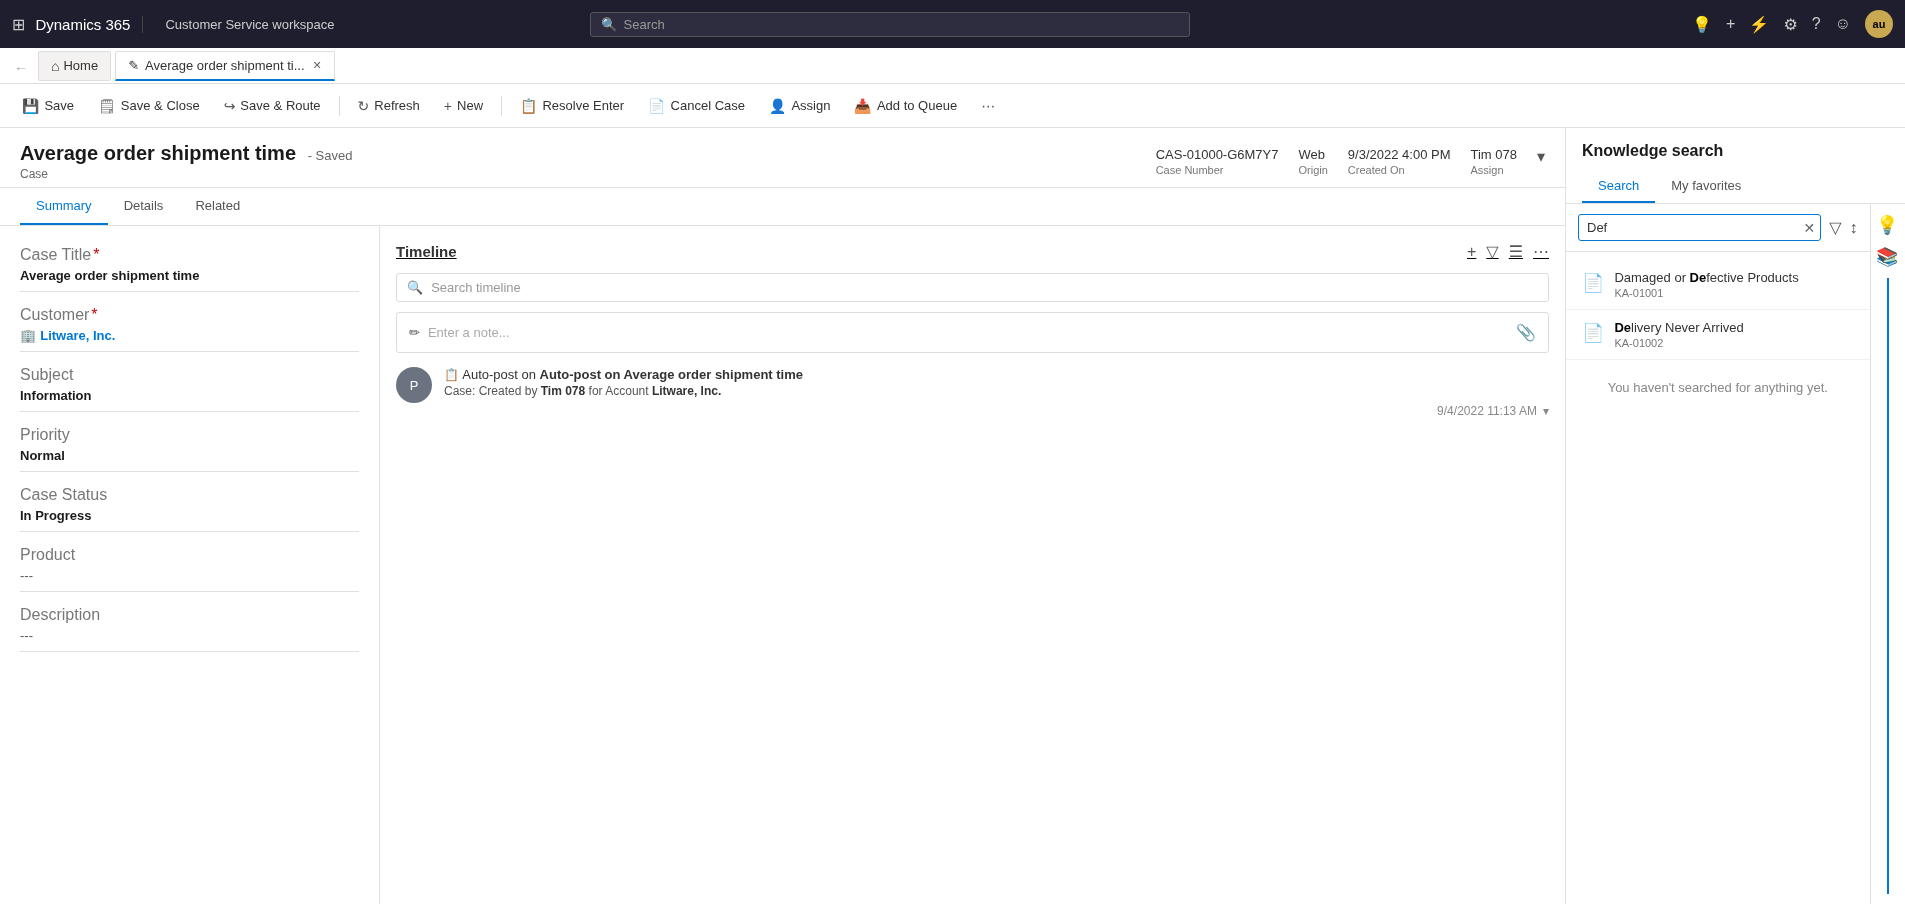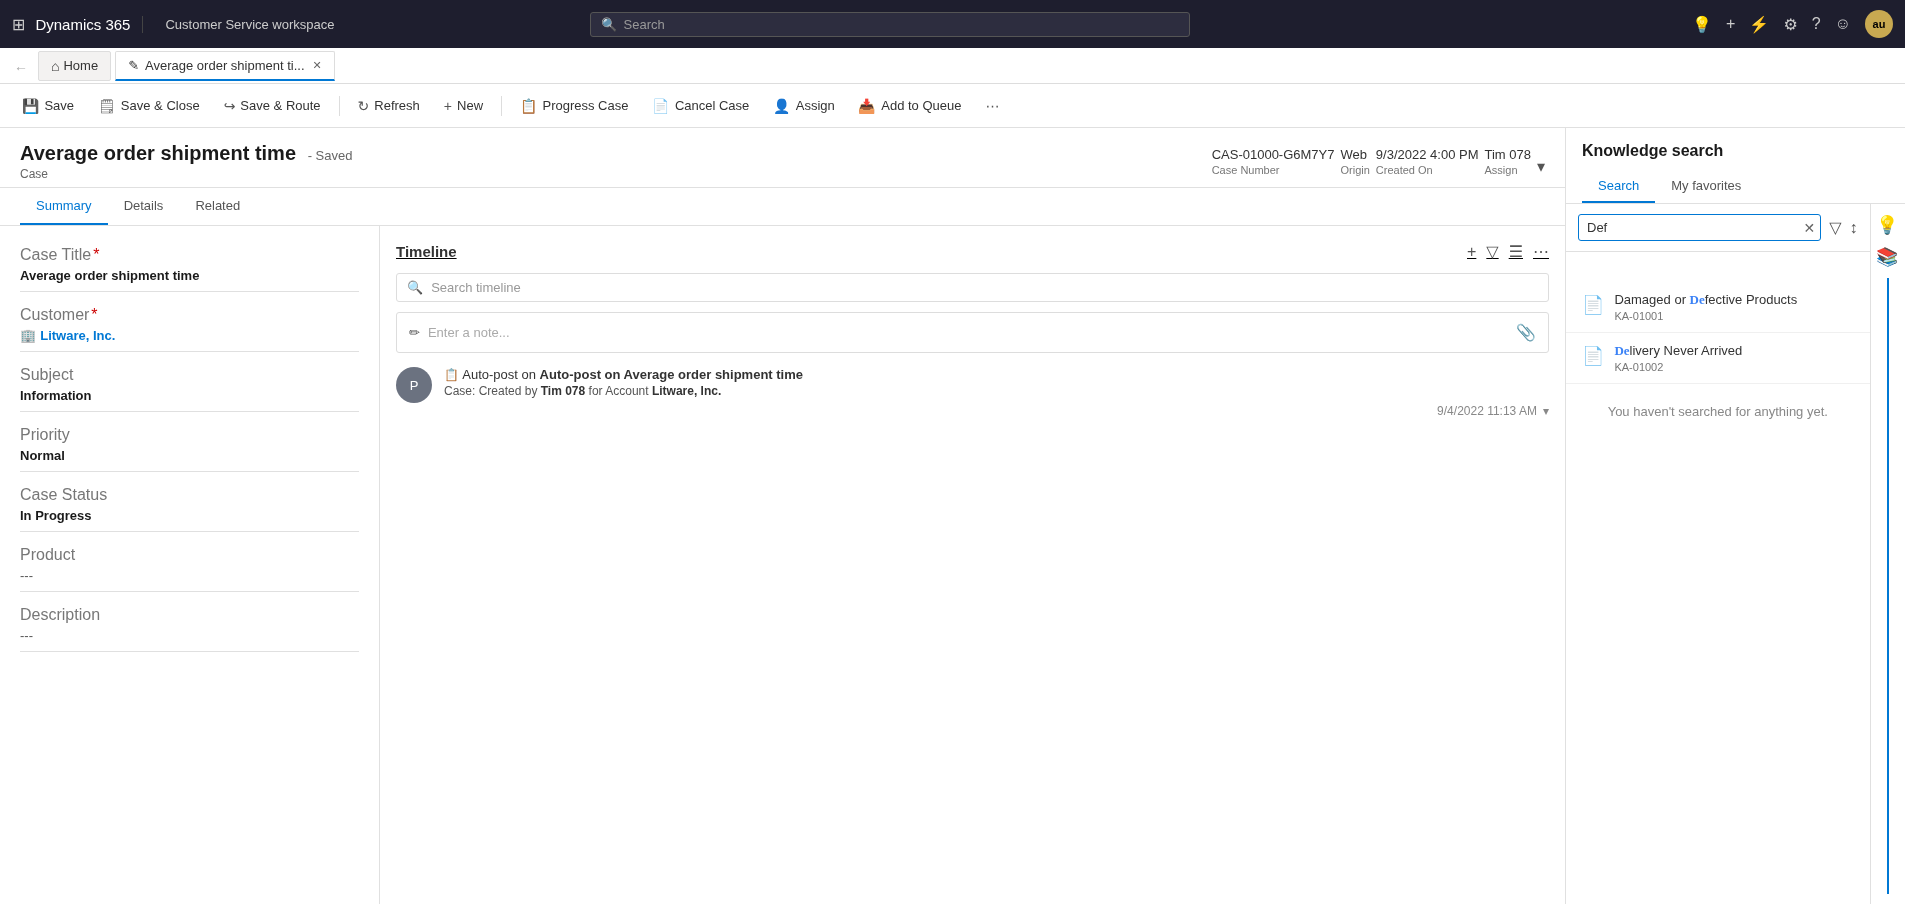--- a/index.html
+++ b/index.html
@@ -113,21 +113,21 @@
       display: flex;
       align-items: center;
       padding: 14px 20px 6px 20px;
       border-bottom: 1px solid #e0e0e0;
       gap: 20px;
     }
     .case-title-section { flex: 1; }
     .case-title { font-size: 20px; font-weight: 600; color: #1a1a1a; }
     .case-saved { font-size: 13px; color: #666; margin-left: 8px; font-weight: 400; }
     .case-type { font-size: 12px; color: #666; margin-top: 2px; }
-    .case-meta { display: flex; align-items: flex-end; gap: 6px; }
+    .case-meta { display: flex; align-items: flex-start; gap: 20px; }
     .case-meta-item { display: flex; flex-direction: column; gap: 2px; }
     .case-meta-label { font-size: 11px; color: #777; }
     .case-meta-value { font-size: 13px; color: #333; font-weight: 500; }
     .case-expand { color: #555; cursor: pointer; font-size: 16px; }
 
     
     .form-tabs {
       display: flex;
       gap: 0;
       padding: 0 20px;
@@ -256,33 +256,33 @@
     }
     .ks-clear { position: absolute; right: 6px; top: 50%; transform: translateY(-50%); cursor: pointer; color: #666; font-size: 14px; }
     .knowledge-filter-icons { display: flex; align-items: center; gap: 8px; color: #555; font-size: 16px; cursor: pointer; }
     .knowledge-results { padding: 8px 0; overflow-y: auto; flex: 1; }
     .knowledge-result-item {
       display: flex; align-items: flex-start; gap: 10px;
       padding: 10px 16px; cursor: pointer; border-bottom: 1px solid #f0f0f0;
     }
     .doc-icon { font-size: 18px; color: #555; flex-shrink: 0; margin-top: 2px; }
     .result-text .result-title { font-size: 13px; color: #333; }
-    .result-text .result-title strong { color: #3b82f6; font-weight: 700; font-family: Liberation Serif, serif; }
+    .result-text .result-title strong { color: #000000; font-weight: 700; }
     .result-text .result-id { font-size: 11px; color: #777; margin-top: 2px; }
     .knowledge-empty { padding: 20px 16px; font-size: 13px; color: #888; text-align: center; }
     .knowledge-right-icons {
       display: flex; flex-direction: column; gap: 10px;
       padding: 10px 6px; border-left: 1px solid #e0e0e0;
       align-items: center; justify-content: flex-start;
     }
     .kp-icon { font-size: 18px; color: #0078d4; cursor: pointer; }
 
     
     .knowledge-panel-inner { display: flex; flex: 1; overflow: hidden; }
-    .knowledge-main { flex: 1; display: flex; flex-direction: column; overflow: hidden; gap: 22px; }
+    .knowledge-main { flex: 1; display: flex; flex-direction: column; overflow: hidden; }
 
     
     ::-webkit-scrollbar { width: 6px; }
     ::-webkit-scrollbar-track { background: #f0f0f0; }
     ::-webkit-scrollbar-thumb { background: #ccc; border-radius: 3px; }
 
     .nav-back { color: #aaa; font-size: 14px; padding: 0 6px; cursor: pointer; }
   </style>
 </head>
 <body>
@@ -339,21 +339,21 @@
     <span class="icon">↻</span>
     <span>Refresh</span>
   </button>
   <button class="cmd-btn">
     <span class="icon">+</span>
     <span>New</span>
   </button>
   <div class="cmd-separator"></div>
   <button class="cmd-btn">
     <span class="icon">📋</span>
-    <span>Progress Case</span>
+    <span>Resolve Enter</span>
   </button>
   <button class="cmd-btn">
     <span class="icon">📄</span>
     <span>Cancel Case</span>
   </button>
   <button class="cmd-btn">
     <span class="icon">👤</span>
     <span>Assign</span>
   </button>
   <button class="cmd-btn">

